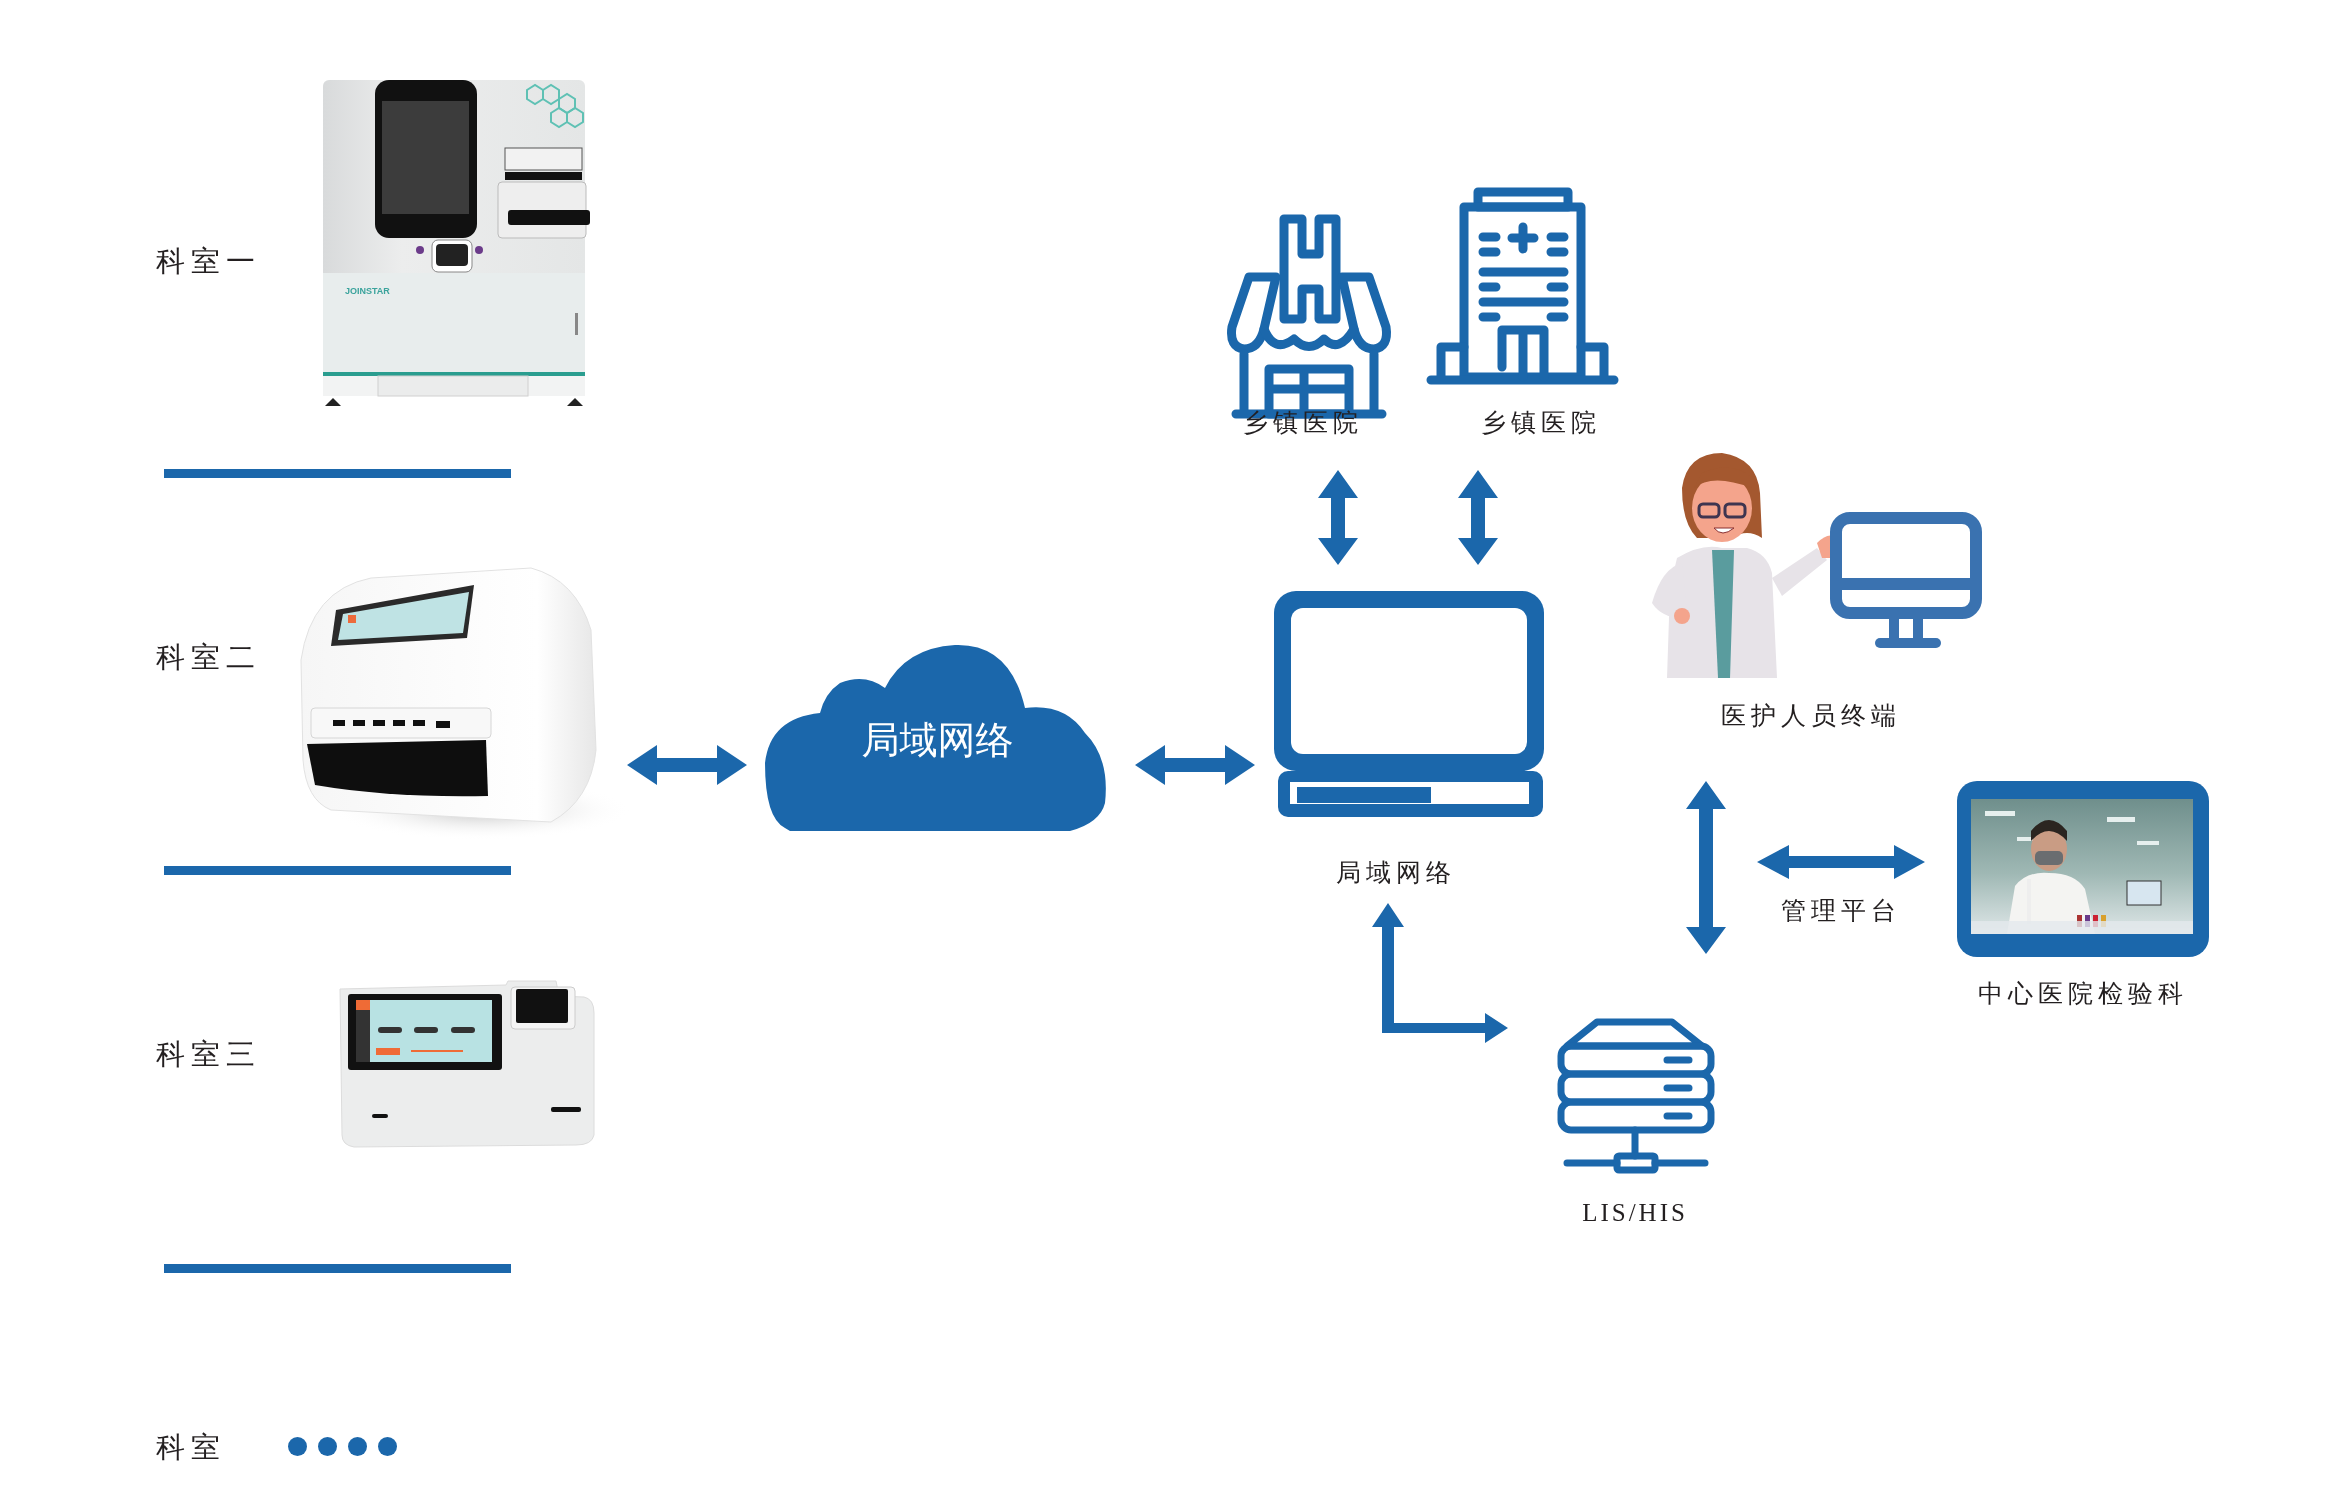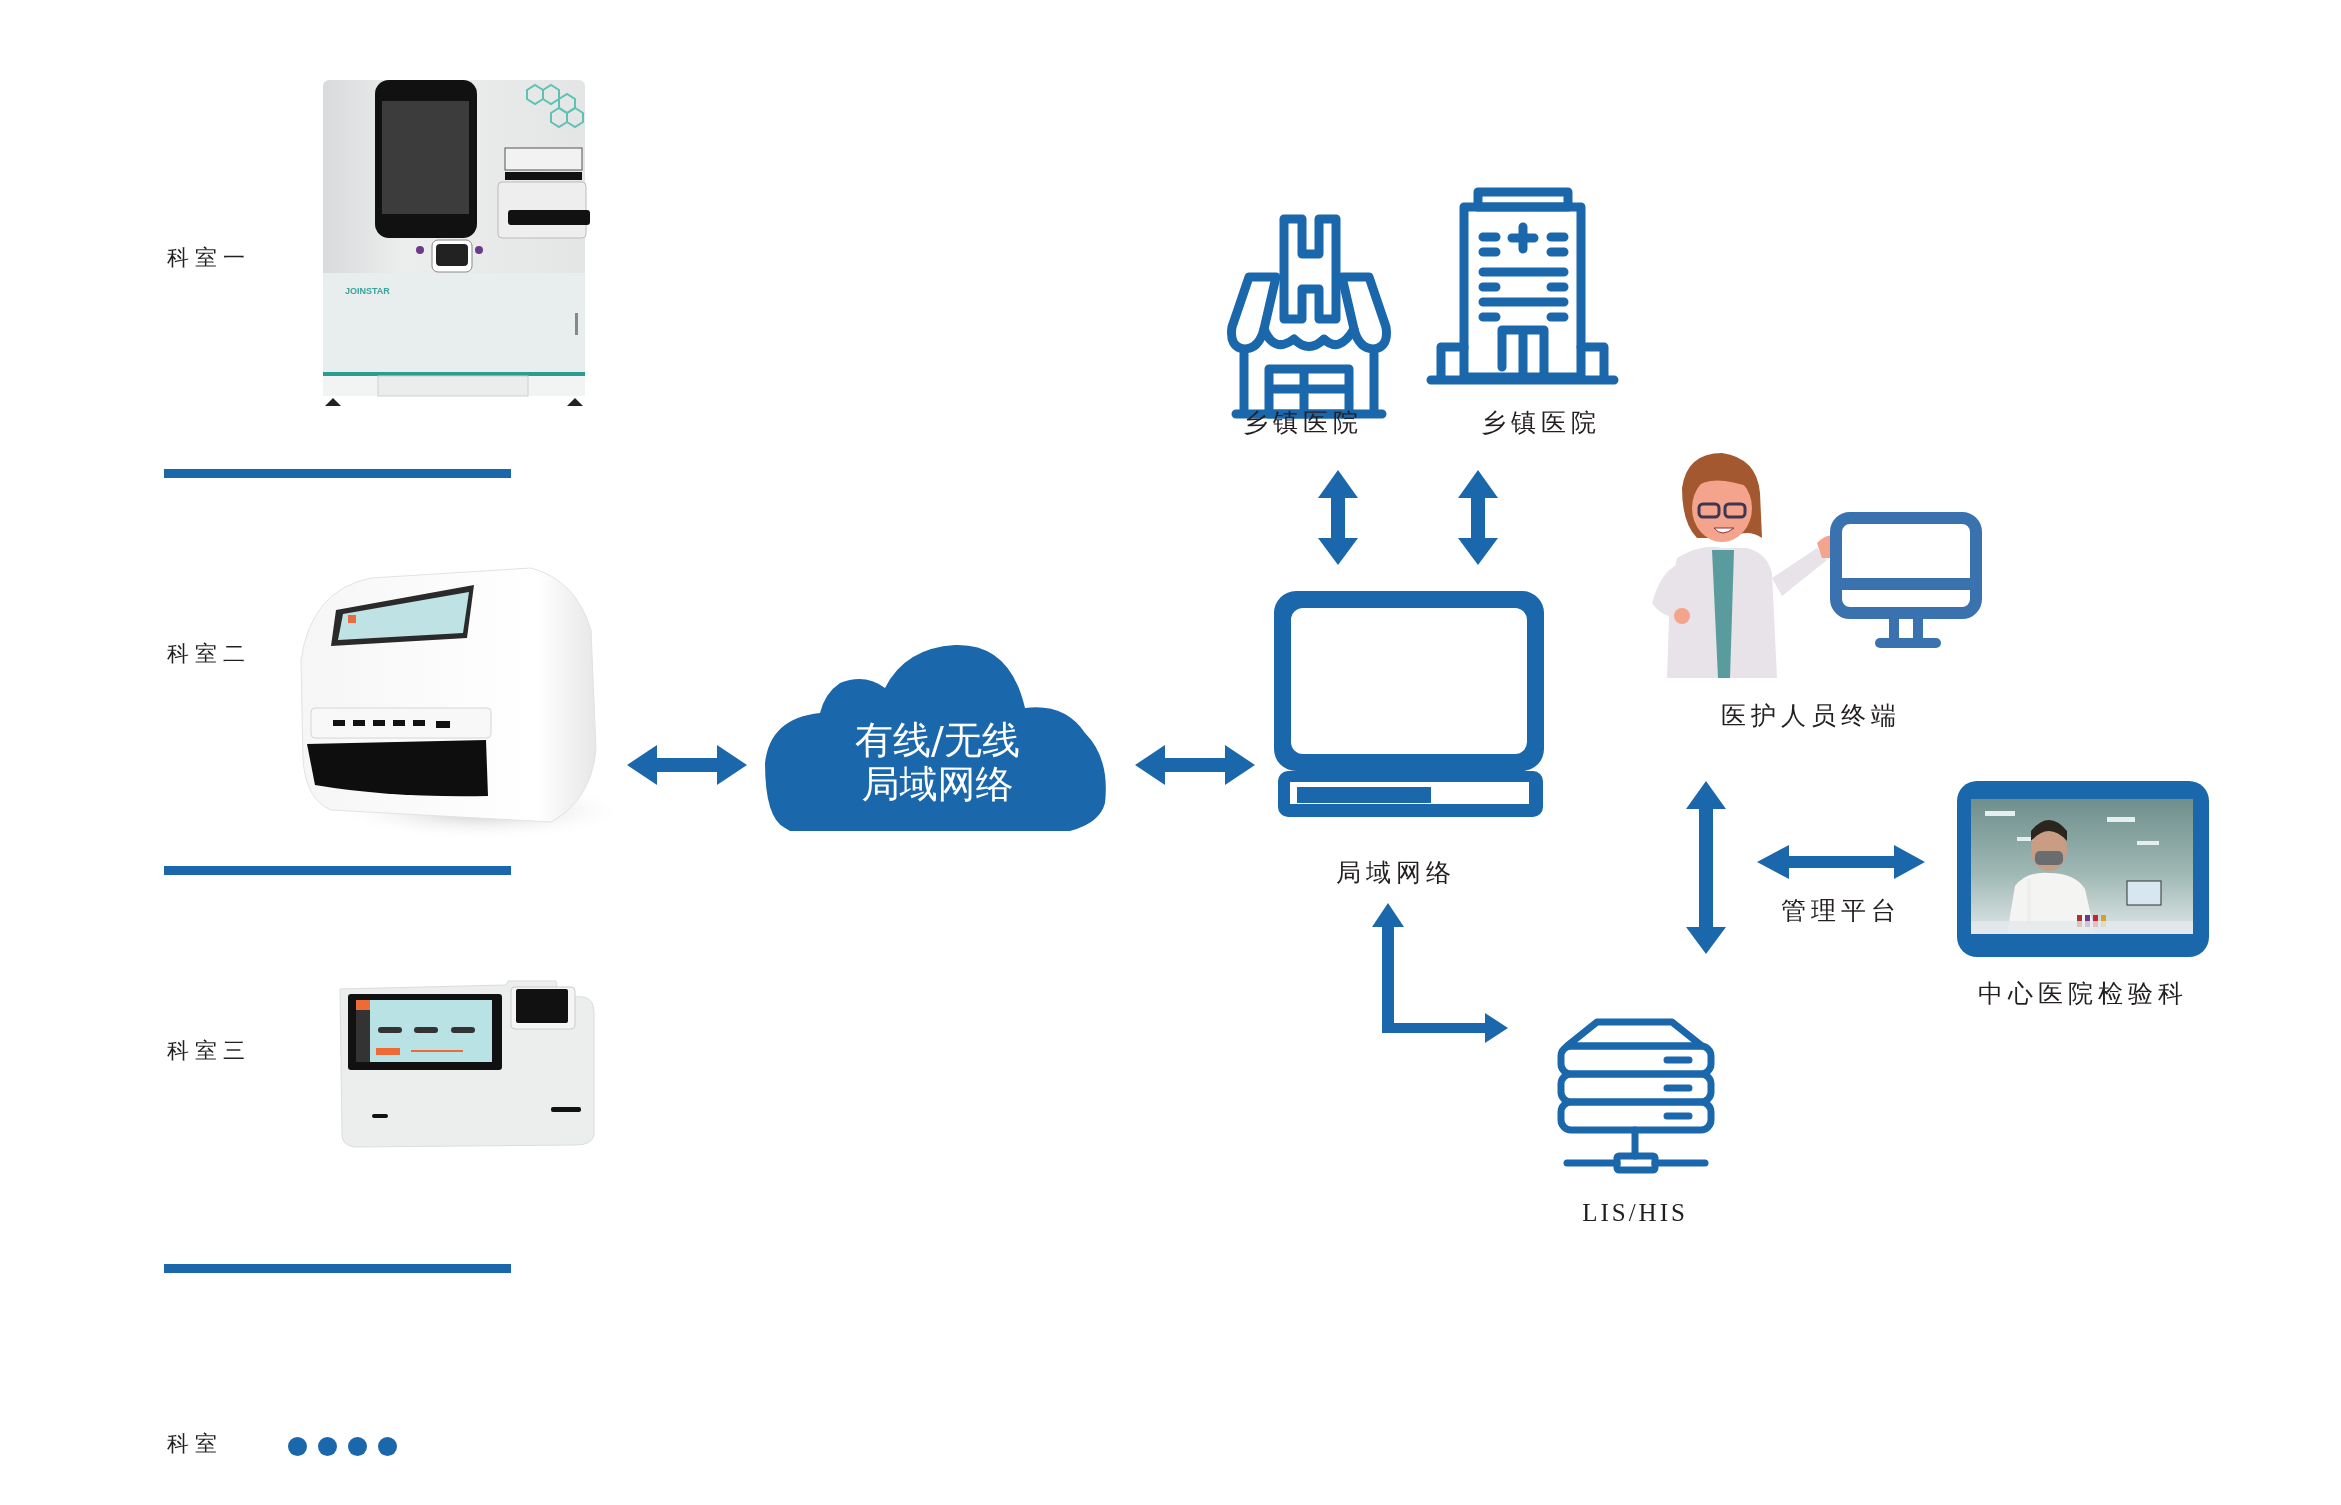--- a/index.html
+++ b/index.html
@@ -1,18 +1,18 @@
 <!DOCTYPE html>
 <html><head>
 <meta charset="utf-8">
 <style>
   html, body { margin:0; padding:0; background:#ffffff; }
   body { width:2341px; height:1505px; position:relative; overflow:hidden;
          font-family:"DejaVu Sans", "Liberation Sans", sans-serif; color:#231f20; }
-  .dept-label { position:absolute; left:167px; font-size:22px; letter-spacing:6px; line-height:1; }
+  .dept-label { position:absolute; left:156px; font-size:29px; letter-spacing:6px; line-height:1; }
   .dept-bar { position:absolute; left:164px; width:347px; height:9px; background:#1b67ab; }
   .node-label { position:absolute; font-size:25px; letter-spacing:5px; line-height:1; transform:translateX(-50%); white-space:nowrap;font-family:Liberation Serif, serif; }
   .dot { position:absolute; width:19px; height:19px; border-radius:50%; background:#1b67ab; }
   svg { position:absolute; overflow:visible; }
   .cloud-text { position:absolute; color:#ffffff; font-size:38px; line-height:44px; text-align:center; width:343px; }
 </style>
 </head>
 <body>
 
 <div class="dept-label" style="top:247px">科室一</div>
@@ -114,21 +114,20 @@
 </svg>
 
 <svg style="left:627px; top:745px" width="122" height="40">
   <path d="M0 20 L30 0 L30 13 L90 13 L90 0 L120 20 L90 40 L90 27 L30 27 L30 40 Z" fill="#1b67ab"></path>
 </svg>
 
 <svg style="left:765px; top:643px" width="350" height="190">
   <path d="M20 185 Q0 175 0 120 Q5 75 55 70 Q60 50 75 40 Q100 30 120 45 Q140 5 190 2 Q245 0 260 65 Q300 60 320 90 Q345 115 340 160 Q335 180 305 188 L25 188 Z" fill="#1b67ab"></path>
 </svg>
 <div class="cloud-text" style="left:766px; top:718px">
-  <div>有线/无线</div>
   <div>局域网络</div>
 </div>
 
 <svg style="left:1135px; top:745px" width="122" height="40">
   <path d="M0 20 L30 0 L30 13 L90 13 L90 0 L120 20 L90 40 L90 27 L30 27 L30 40 Z" fill="#1b67ab"></path>
 </svg>
 
 <svg style="left:1274px; top:591px" width="270" height="230">
   <rect x="0" y="0" width="270" height="180" rx="22" fill="#1b67ab"></rect>
   <rect x="17" y="17" width="236" height="146" rx="12" fill="#ffffff"></rect>

